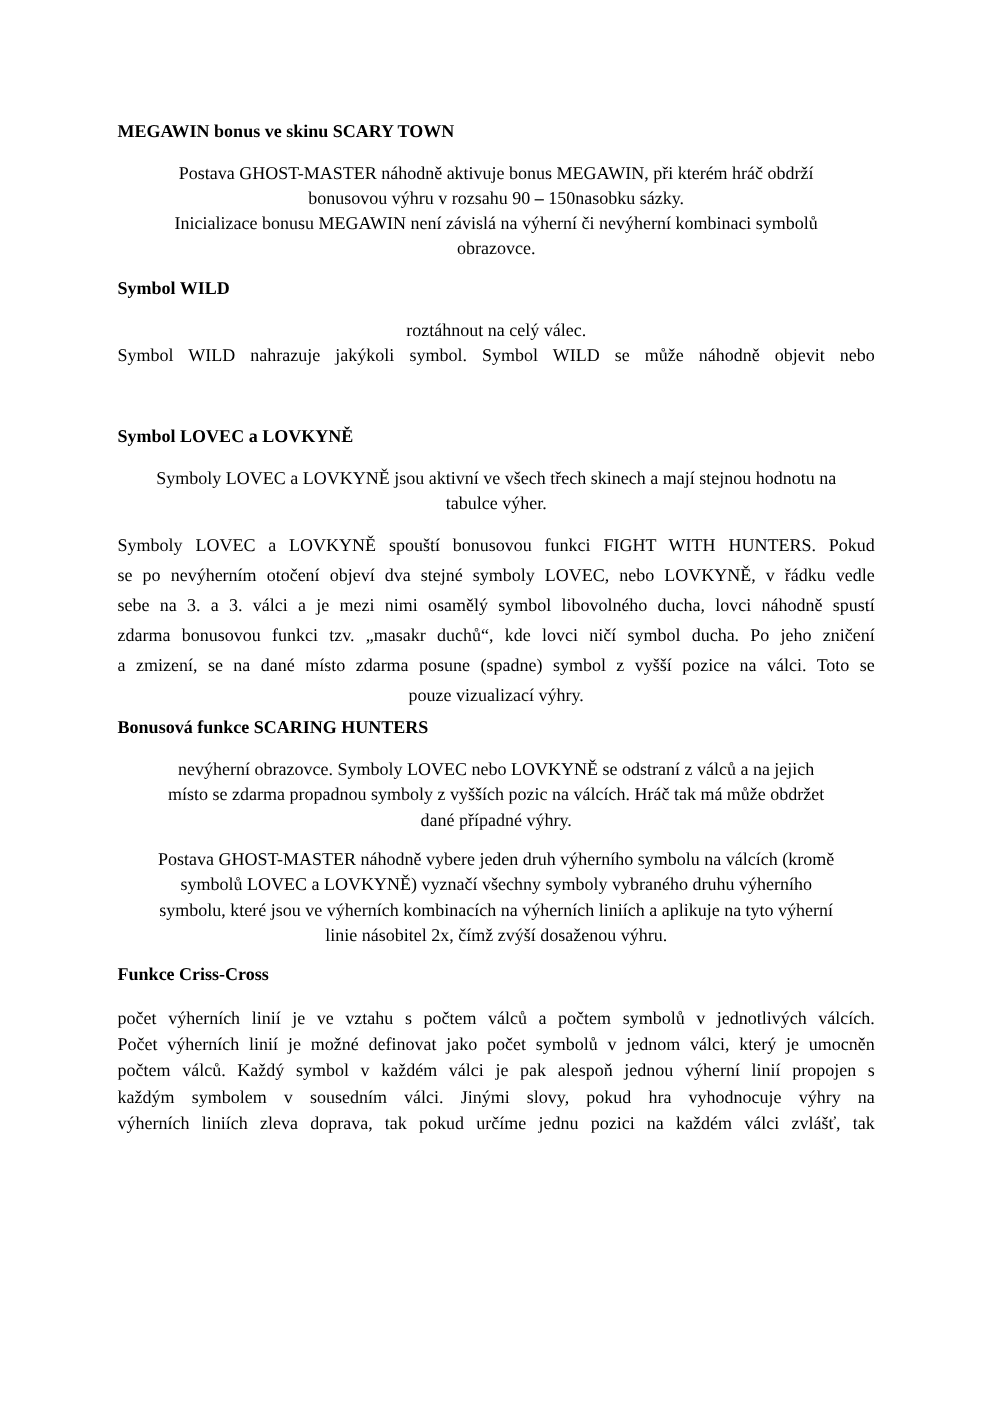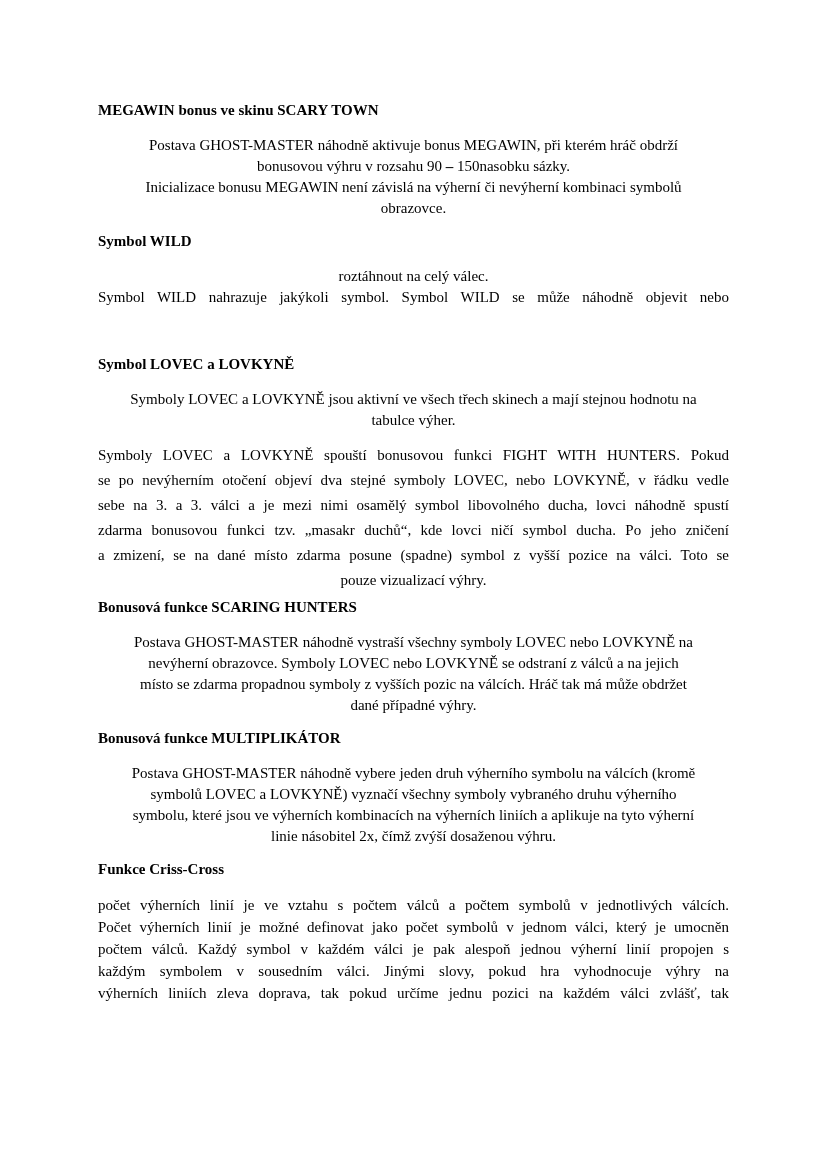--- a/index.html
+++ b/index.html
@@ -76,26 +76,24 @@
       <div class="paragraph sp-wide">
         <div class="line just">Symboly LOVEC a LOVKYNĚ spouští bonusovou funkci FIGHT WITH HUNTERS. Pokud</div>
         <div class="line just">se po nevýherním otočení objeví dva stejné symboly LOVEC, nebo LOVKYNĚ, v řádku vedle</div>
         <div class="line just">sebe na 3. a 3. válci a je mezi nimi osamělý symbol libovolného ducha, lovci náhodně spustí</div>
         <div class="line just">zdarma bonusovou funkci tzv. „masakr duchů“, kde lovci ničí symbol ducha. Po jeho zničení</div>
         <div class="line just">a zmizení, se na dané místo zdarma posune (spadne) symbol z vyšší pozice na válci. Toto se</div>
         <div class="line">pouze vizualizací výhry.</div>
       </div>
       <div class="heading">Bonusová funkce SCARING HUNTERS</div>
       <div class="paragraph sp-normal">
-        <div class="line">Postava GHOST-MASTER náhodně vystraší všechny symboly LOVEC nebo LOVKYNĚ na</div>
         <div class="line">nevýherní obrazovce. Symboly LOVEC nebo LOVKYNĚ se odstraní z válců a na jejich</div>
         <div class="line">místo se zdarma propadnou symboly z vyšších pozic na válcích. Hráč tak má může obdržet</div>
         <div class="line">dané případné výhry.</div>
       </div>
-      <div class="heading">Bonusová funkce MULTIPLIKÁTOR</div>
       <div class="paragraph sp-normal">
         <div class="line">Postava GHOST-MASTER náhodně vybere jeden druh výherního symbolu na válcích (kromě</div>
         <div class="line">symbolů LOVEC a LOVKYNĚ) vyznačí všechny symboly vybraného druhu výherního</div>
         <div class="line">symbolu, které jsou ve výherních kombinacích na výherních liniích a aplikuje na tyto výherní</div>
         <div class="line">linie násobitel 2x, čímž zvýší dosaženou výhru.</div>
       </div>
       <div class="heading">Funkce Criss-Cross</div>
       <div class="paragraph sp-medium">
         <div class="line just">počet výherních linií je ve vztahu s počtem válců a počtem symbolů v jednotlivých válcích.</div>
         <div class="line just">Počet výherních linií je možné definovat jako počet symbolů v jednom válci, který je umocněn</div>

